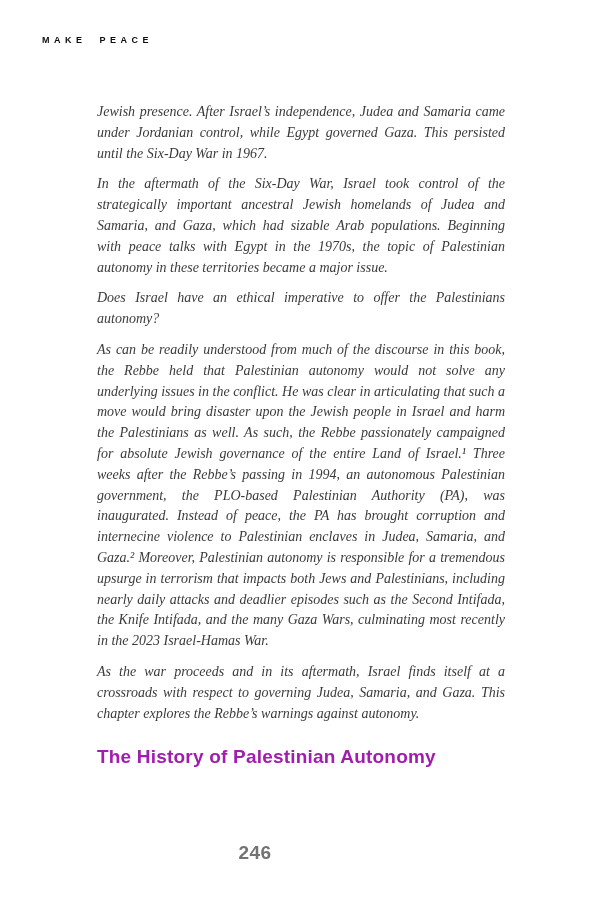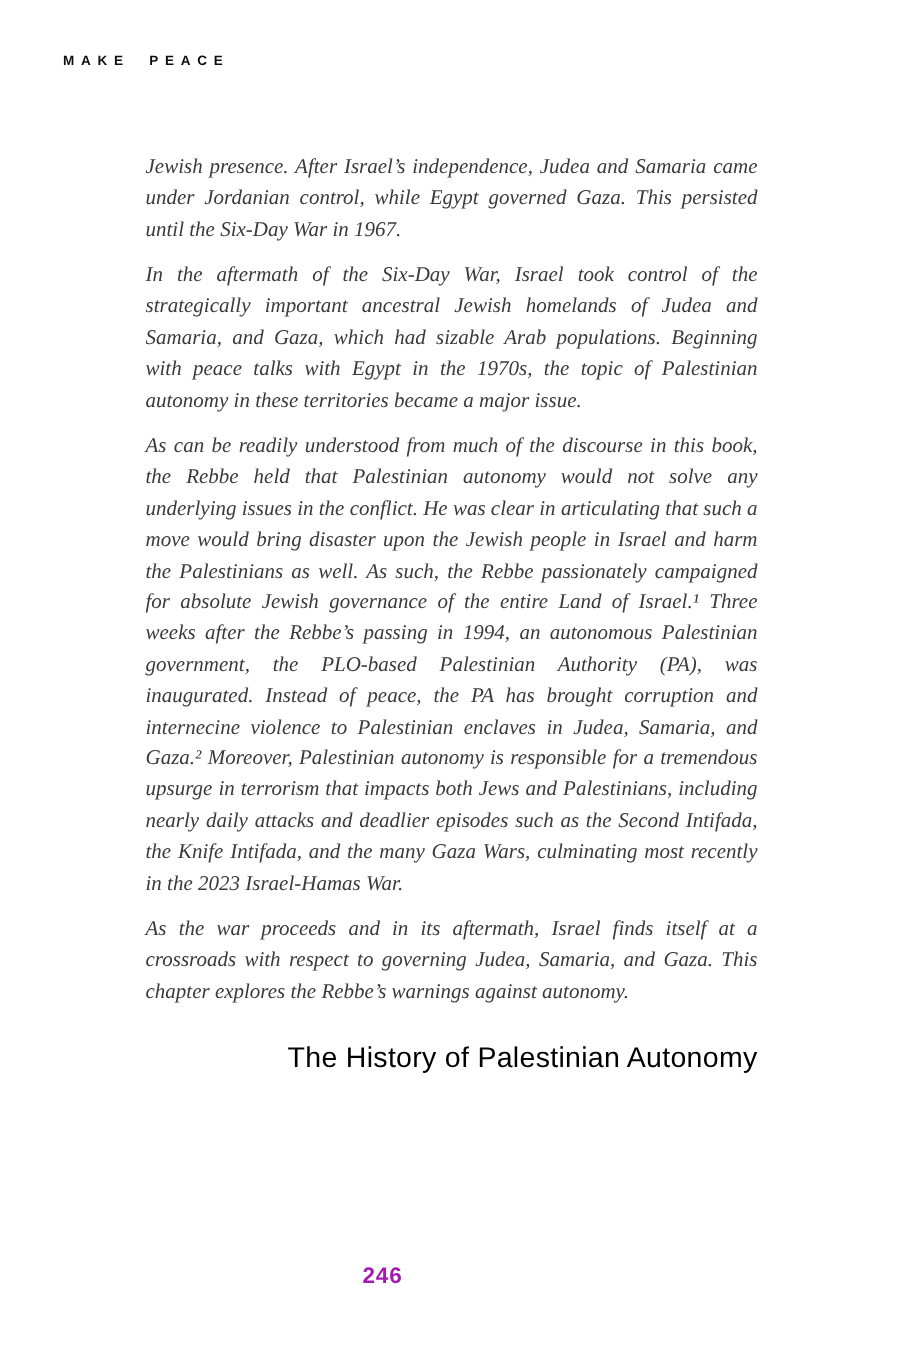--- a/index.html
+++ b/index.html
@@ -39,52 +39,53 @@
     font-size: 14px;
     line-height: 20.8px;
     text-align: justify;
     hyphens: auto;
     font-style: italic;
     -webkit-hyphens: auto;
   }
   .section-heading {
     margin: 22px 0 16px 0;
     font-family: "Liberation Sans", sans-serif;
-    font-weight: 400;
+    font-weight: 700;
     font-size: 19px;
     letter-spacing: 0.2px;
-    text-align: right;
-    color: #000000;
+    text-align: left;
+    color: #a21caf;
   }
   .page-number {
     position: absolute;
     top: 842px;
     left: 0;
     right: 90px;
     text-align: center;
     font-family: "Liberation Sans", sans-serif;
     font-weight: 700;
-    font-size: 15px;
+    font-size: 19px;
     letter-spacing: 0.5px;
-    color: #a21caf;
+    color: #737373;
   }
 </style>
 </head>
 <body>
 
 <div class="book-page">
 
   <div class="running-header">MAKE PEACE</div>
 
   <div class="text-column">
 
     <p class="body-para">Jewish presence. After Israel’s independence, Judea and Samaria came under Jordanian control, while Egypt governed Gaza. This persisted until the Six-Day War in 1967.</p>
 
     <p class="body-para">In the aftermath of the Six-Day War, Israel took control of the strategically important ancestral Jewish homelands of Judea and Samaria, and Gaza, which had sizable Arab populations. Beginning with peace talks with Egypt in the 1970s, the topic of Palestinian autonomy in these territories became a major issue.</p>
 
+    <p class="body-para">Does Israel have an ethical imperative to offer the Palestinians autonomy?</p>
 
     <p class="body-para">As can be readily understood from much of the discourse in this book, the Rebbe held that Palestinian autonomy would not solve any underlying issues in the conflict. He was clear in articulating that such a move would bring disaster upon the Jewish people in Israel and harm the Palestinians as well. As such, the Rebbe passionately campaigned for absolute Jewish governance of the entire Land of Israel.¹ Three weeks after the Rebbe’s passing in 1994, an autonomous Palestinian government, the PLO-based Palestinian Authority (PA), was inaugurated. Instead of peace, the PA has brought corruption and internecine violence to Palestinian enclaves in Judea, Samaria, and Gaza.² Moreover, Palestinian autonomy is responsible for a tremendous upsurge in terrorism that impacts both Jews and Palestinians, including nearly daily attacks and deadlier episodes such as the Second Intifada, the Knife Intifada, and the many Gaza Wars, culminating most recently in the 2023 Israel-Hamas War.</p>
 
     <p class="body-para">As the war proceeds and in its aftermath, Israel finds itself at a crossroads with respect to governing Judea, Samaria, and Gaza. This chapter explores the Rebbe’s warnings against autonomy.</p>
 
     <h2 class="section-heading">The History of Palestinian Autonomy</h2>
 
 
   </div>
 

